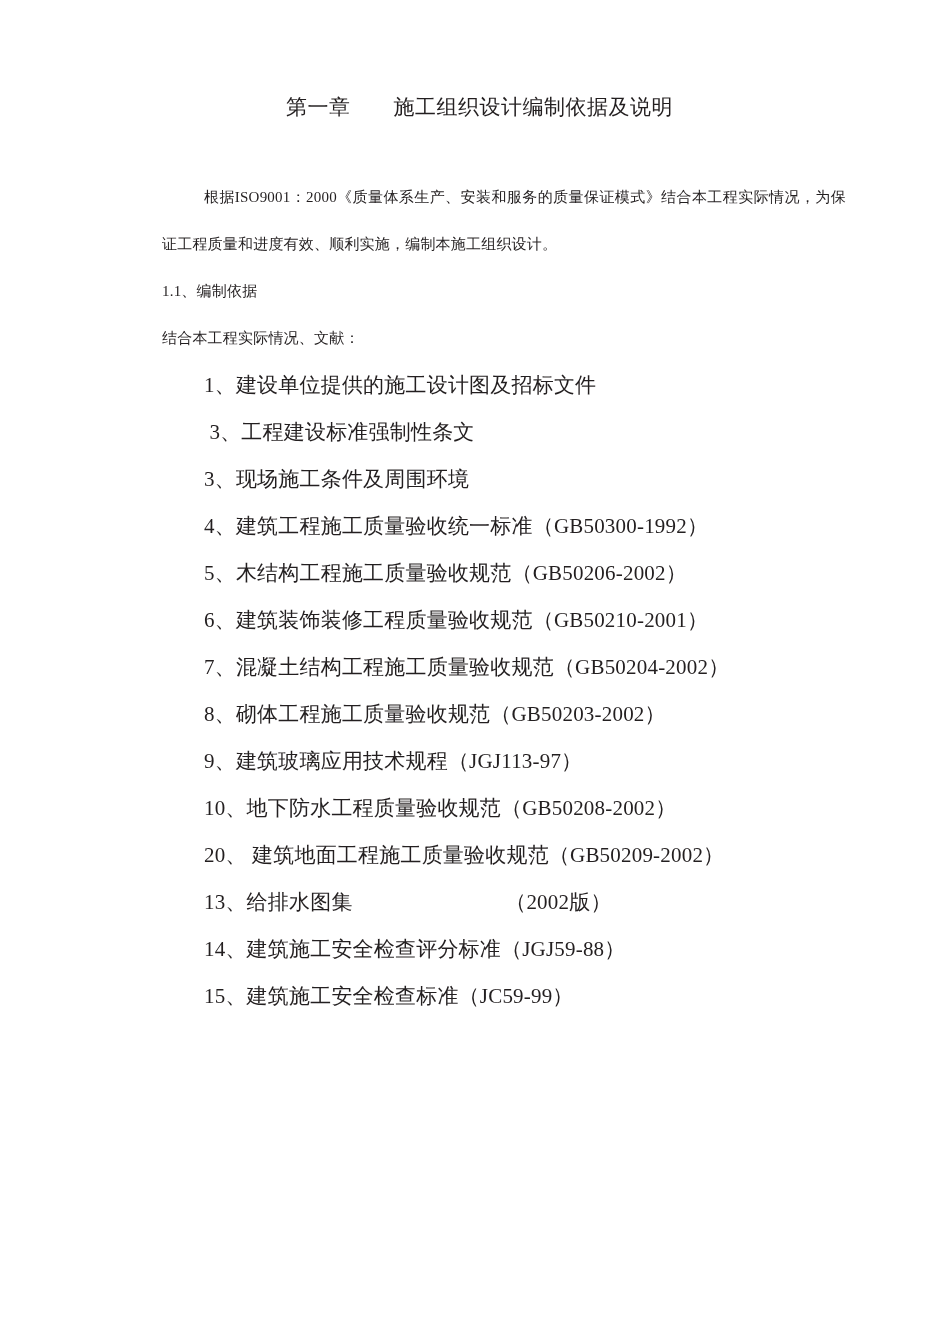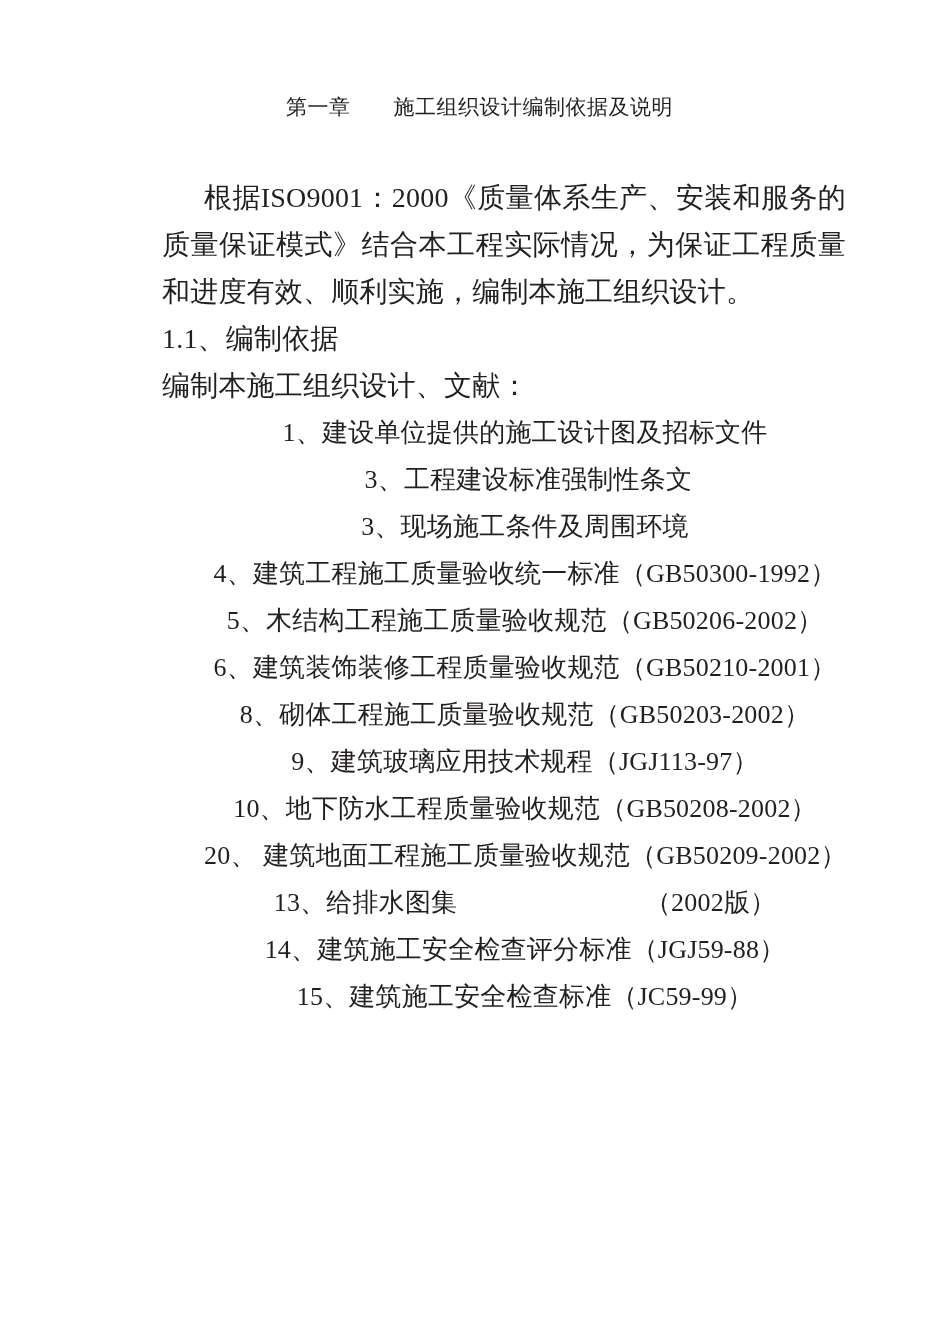--- a/index.html
+++ b/index.html
@@ -33,73 +33,73 @@
     font-size: 21px;
     font-weight: normal;
     line-height: 30px;
     letter-spacing: 0.5px;
     text-align: left;
     padding-left: 124px;
     white-space: pre;
   }
   .para {
     margin: 0;
-    font-size: 28px;
+    font-size: 15px;
     line-height: 47px;
     text-align: justify;
     text-justify: inter-ideograph;
     letter-spacing: 0.2px;
     white-space: pre-wrap;
   }
   .para-indent {
     text-indent: 42px;
   }
   .spacer-lg {
     height: 52px;
   }
   .list {
     margin: 0;
     padding: 0;
     list-style: none;
   }
   .list-item {
     margin: 0;
     padding: 0;
-    font-size: 26px;
+    font-size: 21px;
     line-height: 47px;
     letter-spacing: 0.2px;
     padding-left: 42px;
     white-space: pre;
-    text-align: center;
   }
 </style>
 </head>
 <body>
 
 <div class="page">
   <div class="content">
 
     <h1 class="doc-title">第一章　　施工组织设计编制依据及说明</h1>
 
     <div class="spacer-lg"></div>
 
     <p class="para para-indent">根据ISO9001：2000《质量体系生产、安装和服务的质量保证模式》结合本工程实际情况，为保证工程质量和进度有效、顺利实施，编制本施工组织设计。</p>
 
     <p class="para">1.1、编制依据</p>
 
 
-    <p class="para">编制本施工组织设计、文献：</p>
+    <p class="para">结合本工程实际情况、文献：</p>
 
     <ul class="list">
       <li class="list-item">1、建设单位提供的施工设计图及招标文件</li>
       <li class="list-item"> 3、工程建设标准强制性条文</li>
       <li class="list-item">3、现场施工条件及周围环境</li>
       <li class="list-item">4、建筑工程施工质量验收统一标准（GB50300-1992）</li>
       <li class="list-item">5、木结构工程施工质量验收规范（GB50206-2002）</li>
       <li class="list-item">6、建筑装饰装修工程质量验收规范（GB50210-2001）</li>
+      <li class="list-item">7、混凝土结构工程施工质量验收规范（GB50204-2002）</li>
       <li class="list-item">8、砌体工程施工质量验收规范（GB50203-2002）</li>
       <li class="list-item">9、建筑玻璃应用技术规程（JGJ113-97）</li>
       <li class="list-item">10、地下防水工程质量验收规范（GB50208-2002）</li>
       <li class="list-item">20、 建筑地面工程施工质量验收规范（GB50209-2002）</li>
       <li class="list-item">13、给排水图集                            （2002版）</li>
       <li class="list-item">14、建筑施工安全检查评分标准（JGJ59-88）</li>
       <li class="list-item">15、建筑施工安全检查标准（JC59-99）</li>
     </ul>
 
   </div>

